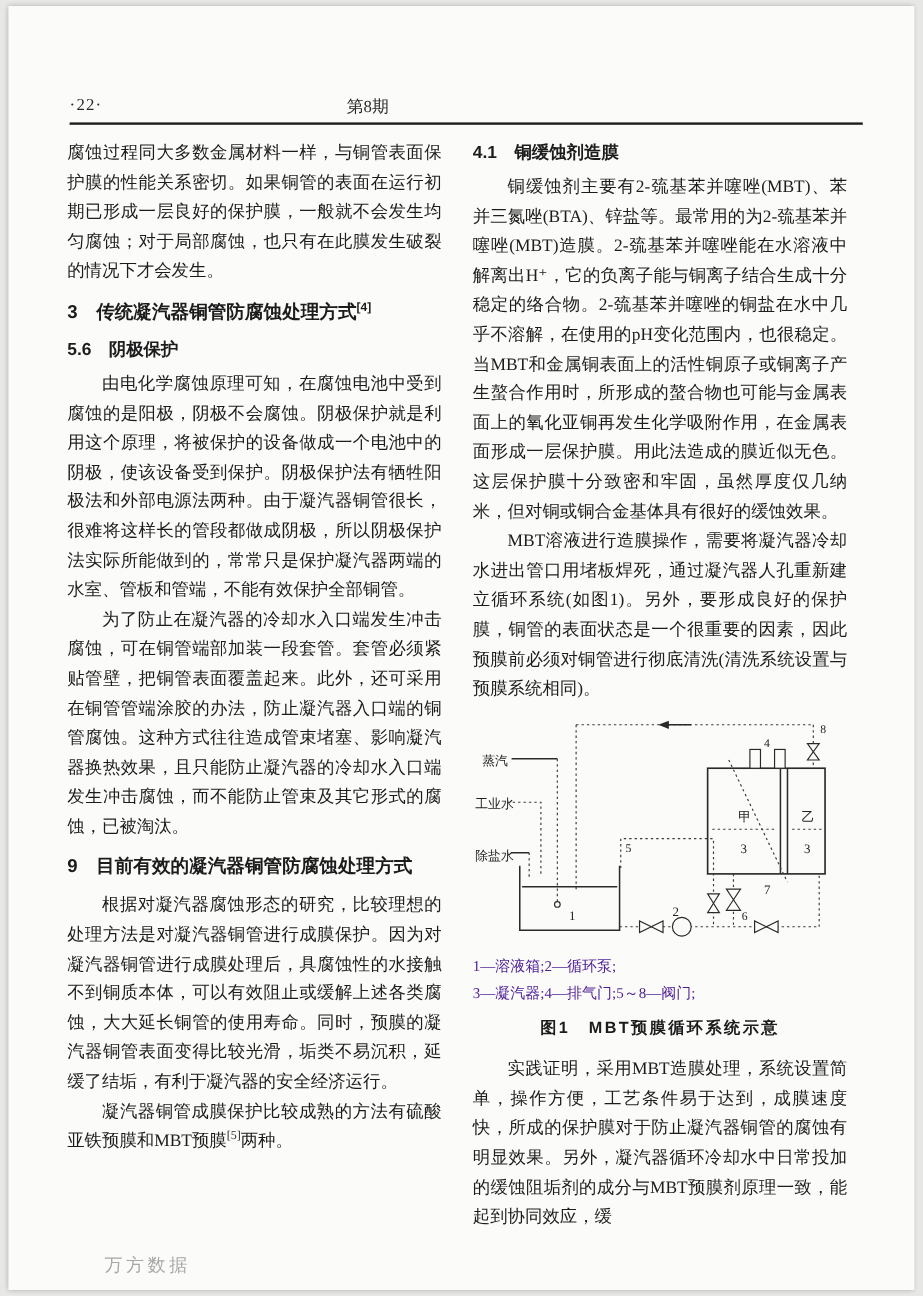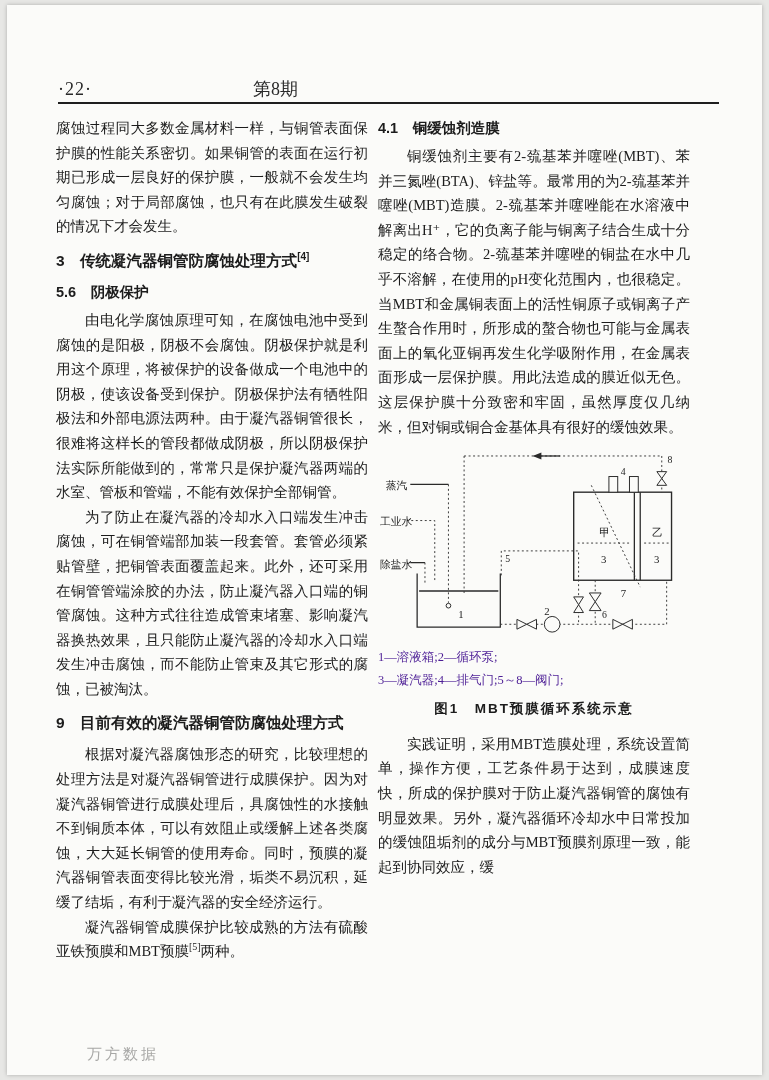--- a/index.html
+++ b/index.html
@@ -1,25 +1,25 @@
 <!DOCTYPE html>
 <html><head>
 <meta charset="utf-8">
 <style>
   html,body{margin:0;padding:0;}
   body{background:#d9d9d9;font-family:"Liberation Serif","DejaVu Serif",serif;}
   .canvas{position:relative;width:769px;height:1080px;background:#e7e7e5;overflow:hidden;}
   .sheet{position:absolute;left:7px;top:5px;right:7px;bottom:5px;background:#fbfbf9;box-shadow:0 0 4px rgba(0,0,0,.25);}
   .header{position:absolute;left:58px;right:50px;top:78px;height:22px;display:flex;align-items:center;
-          font-size:18px;color:#2a2a2a;}
+          font-size:14px;color:#2a2a2a;gap:26px;}
   .header .pageno{width:120px;text-align:left;letter-spacing:1px;}
   .header .jtitle{flex:1;text-align:center;letter-spacing:10px;font-weight:bold;}
   .header .issue{width:120px;text-align:right;}
   .rule{position:absolute;left:58px;right:50px;top:102px;height:0;border-top:2px solid #1e1e1e;}
-  .columns{position:absolute;left:56px;top:116px;width:650px;height:950px;display:flex;gap:10px;overflow:hidden;}
+  .columns{position:absolute;left:56px;top:116px;width:650px;height:950px;display:flex;gap:26px;overflow:hidden;}
   .col{width:312px;color:#1c1c1c;font-size:14.5px;line-height:24.6px;text-align:justify;word-break:break-all;}
   .para{margin:0;text-indent:2em;}
   .h-major{font-weight:bold;font-size:15.5px;margin:9px 0 7px 0;text-indent:0;line-height:25px;
            font-family:"Liberation Sans","DejaVu Sans",sans-serif;}
   .h-minor{font-weight:bold;font-size:14.5px;margin:5px 0 4px 0;text-indent:0;line-height:24px;
            font-family:"Liberation Sans","DejaVu Sans",sans-serif;}
   sup{font-size:10px;line-height:0;}
   .figure-block{margin:8px 0 4px 0;}
   .figure-block svg{display:block;margin:0 auto;}
   .caption{font-size:12.5px;line-height:21px;text-align:left;text-indent:0;margin:2px 0;color:#4c1d95;}
@@ -56,20 +56,21 @@
       <p class="para">为了防止在凝汽器的冷却水入口端发生冲击腐蚀，可在铜管端部加装一段套管。套管必须紧贴管壁，把铜管表面覆盖起来。此外，还可采用在铜管管端涂胶的办法，防止凝汽器入口端的铜管腐蚀。这种方式往往造成管束堵塞、影响凝汽器换热效果，且只能防止凝汽器的冷却水入口端发生冲击腐蚀，而不能防止管束及其它形式的腐蚀，已被淘汰。</p>
 
       <p class="h-major">9　目前有效的凝汽器铜管防腐蚀处理方式</p>
       <p class="para">根据对凝汽器腐蚀形态的研究，比较理想的处理方法是对凝汽器铜管进行成膜保护。因为对凝汽器铜管进行成膜处理后，具腐蚀性的水接触不到铜质本体，可以有效阻止或缓解上述各类腐蚀，大大延长铜管的使用寿命。同时，预膜的凝汽器铜管表面变得比较光滑，垢类不易沉积，延缓了结垢，有利于凝汽器的安全经济运行。</p>
       <p class="para"><span>凝汽器铜管成膜保护比较成熟的方法有硫酸亚铁预膜和MBT预膜</span><sup>[5]</sup><span>两种。</span></p>
     </div>
 
     <div class="col">
       <p class="h-minor" style="margin-top:0;">4.1　铜缓蚀剂造膜</p>
       <p class="para">铜缓蚀剂主要有2-巯基苯并噻唑(MBT)、苯并三氮唑(BTA)、锌盐等。最常用的为2-巯基苯并噻唑(MBT)造膜。2-巯基苯并噻唑能在水溶液中解离出H⁺，它的负离子能与铜离子结合生成十分稳定的络合物。2-巯基苯并噻唑的铜盐在水中几乎不溶解，在使用的pH变化范围内，也很稳定。当MBT和金属铜表面上的活性铜原子或铜离子产生螯合作用时，所形成的螯合物也可能与金属表面上的氧化亚铜再发生化学吸附作用，在金属表面形成一层保护膜。用此法造成的膜近似无色。这层保护膜十分致密和牢固，虽然厚度仅几纳米，但对铜或铜合金基体具有很好的缓蚀效果。</p>
+      <p class="para">MBT溶液进行造膜操作，需要将凝汽器冷却水进出管口用堵板焊死，通过凝汽器人孔重新建立循环系统(如图1)。另外，要形成良好的保护膜，铜管的表面状态是一个很重要的因素，因此预膜前必须对铜管进行彻底清洗(清洗系统设置与预膜系统相同)。</p>
 
       <div class="figure-block">
         <svg width="318" height="198" viewBox="0 0 325 200">
 
           <text x="8" y="42" font-size="11">蒸汽</text>
           <text x="2" y="79" font-size="11">工业水</text>
           <text x="2" y="123" font-size="11">除盐水</text>
 
           <path class="solidline" d="M33,37 H72"></path>
           <path class="pipe" d="M72,37 V158"></path>

